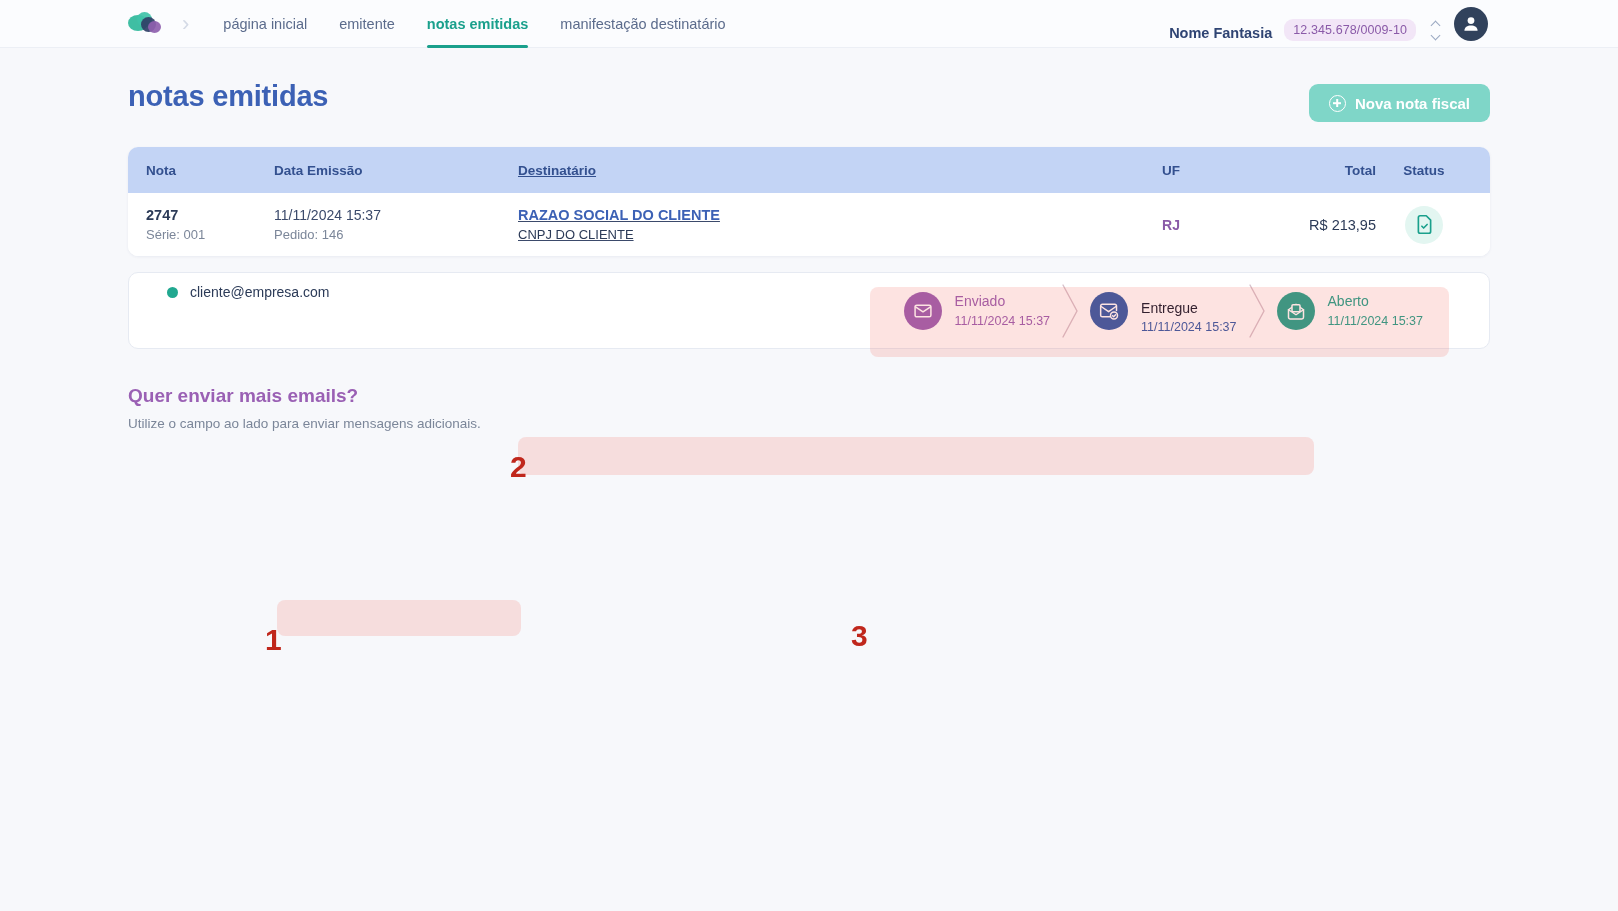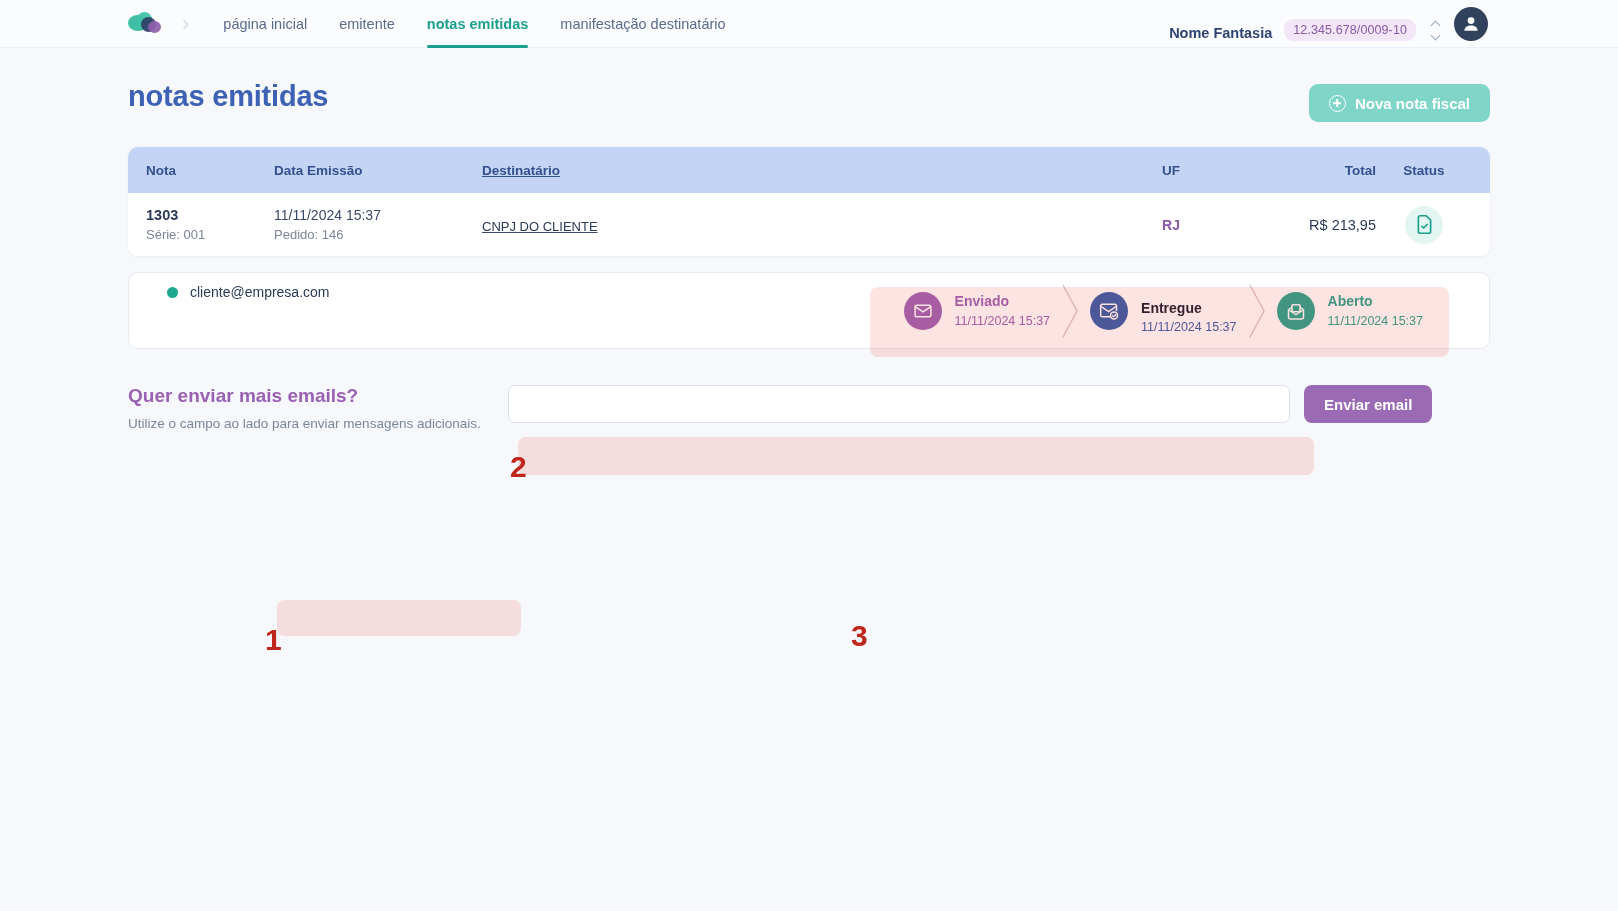--- a/index.html
+++ b/index.html
@@ -202,21 +202,21 @@
     height: 46px;
     font-size: 13.5px;
     font-weight: 700;
     color: #33508f;
   }
   #tbody-row {
     height: 63px;
     background: #ffffff;
   }
   .col-nota  { width: 128px; }
-  .col-data  { width: 208px; }
+  .col-data  { width: 244px; }
   .col-dest  { flex: 1; text-decoration: underline; }
   .col-uf    { width: 110px; text-align: center; }
   .col-total { width: 150px; text-align: right; }
   .col-status{ width: 96px; text-align: center; display:flex; justify-content:center; }
 
   .cell-strong { font-size: 14.5px; font-weight: 700; color: #2b3a57; }
   .cell-sub    { font-size: 13px; color: #7b8699; margin-top: 4px; }
   .cell-plain  { font-size: 14px; color: #3b4a6b; }
   .dest-main   { font-size: 14.5px; font-weight: 700; color: #3c61b5; }
   .dest-sub    { font-size: 13px; color: #2b3a57; margin-top: 4px; }
@@ -282,21 +282,21 @@
     width: 38px; height: 38px;
     border-radius: 50%;
     display: flex;
     align-items: center;
     justify-content: center;
     flex: none;
   }
   .step-icon.sent      { background: #9a60b4; }
   .step-icon.delivered { background: #2e5aa8; }
   .step-icon.opened    { background: #1fa38d; }
-  .step-label { font-size: 14px; font-weight: 700; line-height: 1.25; }
+  .step-label { font-size: 14px; font-weight: 400; line-height: 1.25; }
   .step-label.sent      { color: #9a60b4; }
   .step-label.delivered { color: #0f172a; margin-top: 13px; }
   .step-label.opened    { color: #1fa38d; }
   .step-time { font-size: 12.5px; margin-top: 3px; }
   .step-time.sent      { color: #9a60b4; }
   .step-time.delivered { color: #2e5aa8; }
   .step-time.opened    { color: #1fa38d; }
 
   .step-arrow {
     width: 40px;
@@ -435,28 +435,29 @@
       <div class="col-nota">Nota</div>
       <div class="col-data">Data Emissão</div>
       <div class="col-dest">Destinatário</div>
       <div class="col-uf">UF</div>
       <div class="col-total">Total</div>
       <div class="col-status">Status</div>
     </div>
 
     <div class="trow" id="tbody-row">
       <div class="col-nota">
-        <div class="cell-strong">1303</div>
+        <div class="cell-strong">2747</div>
         <div class="cell-sub">Série: 001</div>
       </div>
       <div class="col-data">
         <div class="cell-plain">11/11/2024 15:37</div>
         <div class="cell-sub">Pedido: 146</div>
       </div>
       <div class="col-dest">
+        <div class="dest-main">RAZAO SOCIAL DO CLIENTE</div>
         <div class="dest-sub">CNPJ DO CLIENTE</div>
       </div>
       <div class="col-uf">
         <span class="uf-text">RJ</span>
       </div>
       <div class="col-total">
         <span class="total-text">R$ 213,95</span>
       </div>
       <div class="col-status">
         <div class="status-badge">
@@ -537,23 +538,17 @@
     </div>
 
     <div class="anno-num" style="left:722px; top:348px;">3</div>
   </div>
 
   <div id="send-more">
     <div id="send-more-left">
       <div id="send-more-title">Quer enviar mais emails?</div>
       <div id="send-more-sub">Utilize o campo ao lado para enviar mensagens adicionais.</div>
     </div>
-    <div id="send-more-right">
-      <input id="extra-email-input" type="text" placeholder="" style="">
-      <button id="send-email-btn">
-        <span>Enviar email</span>
-      </button>
-    </div>
     <div class="anno-box" style="left:518px; top:437px; width:796px; height:38px;"></div>
     <div class="anno-num" style="left:510px; top:452px;">2</div>
   </div>
 
 </div>
 
 </body></html>

